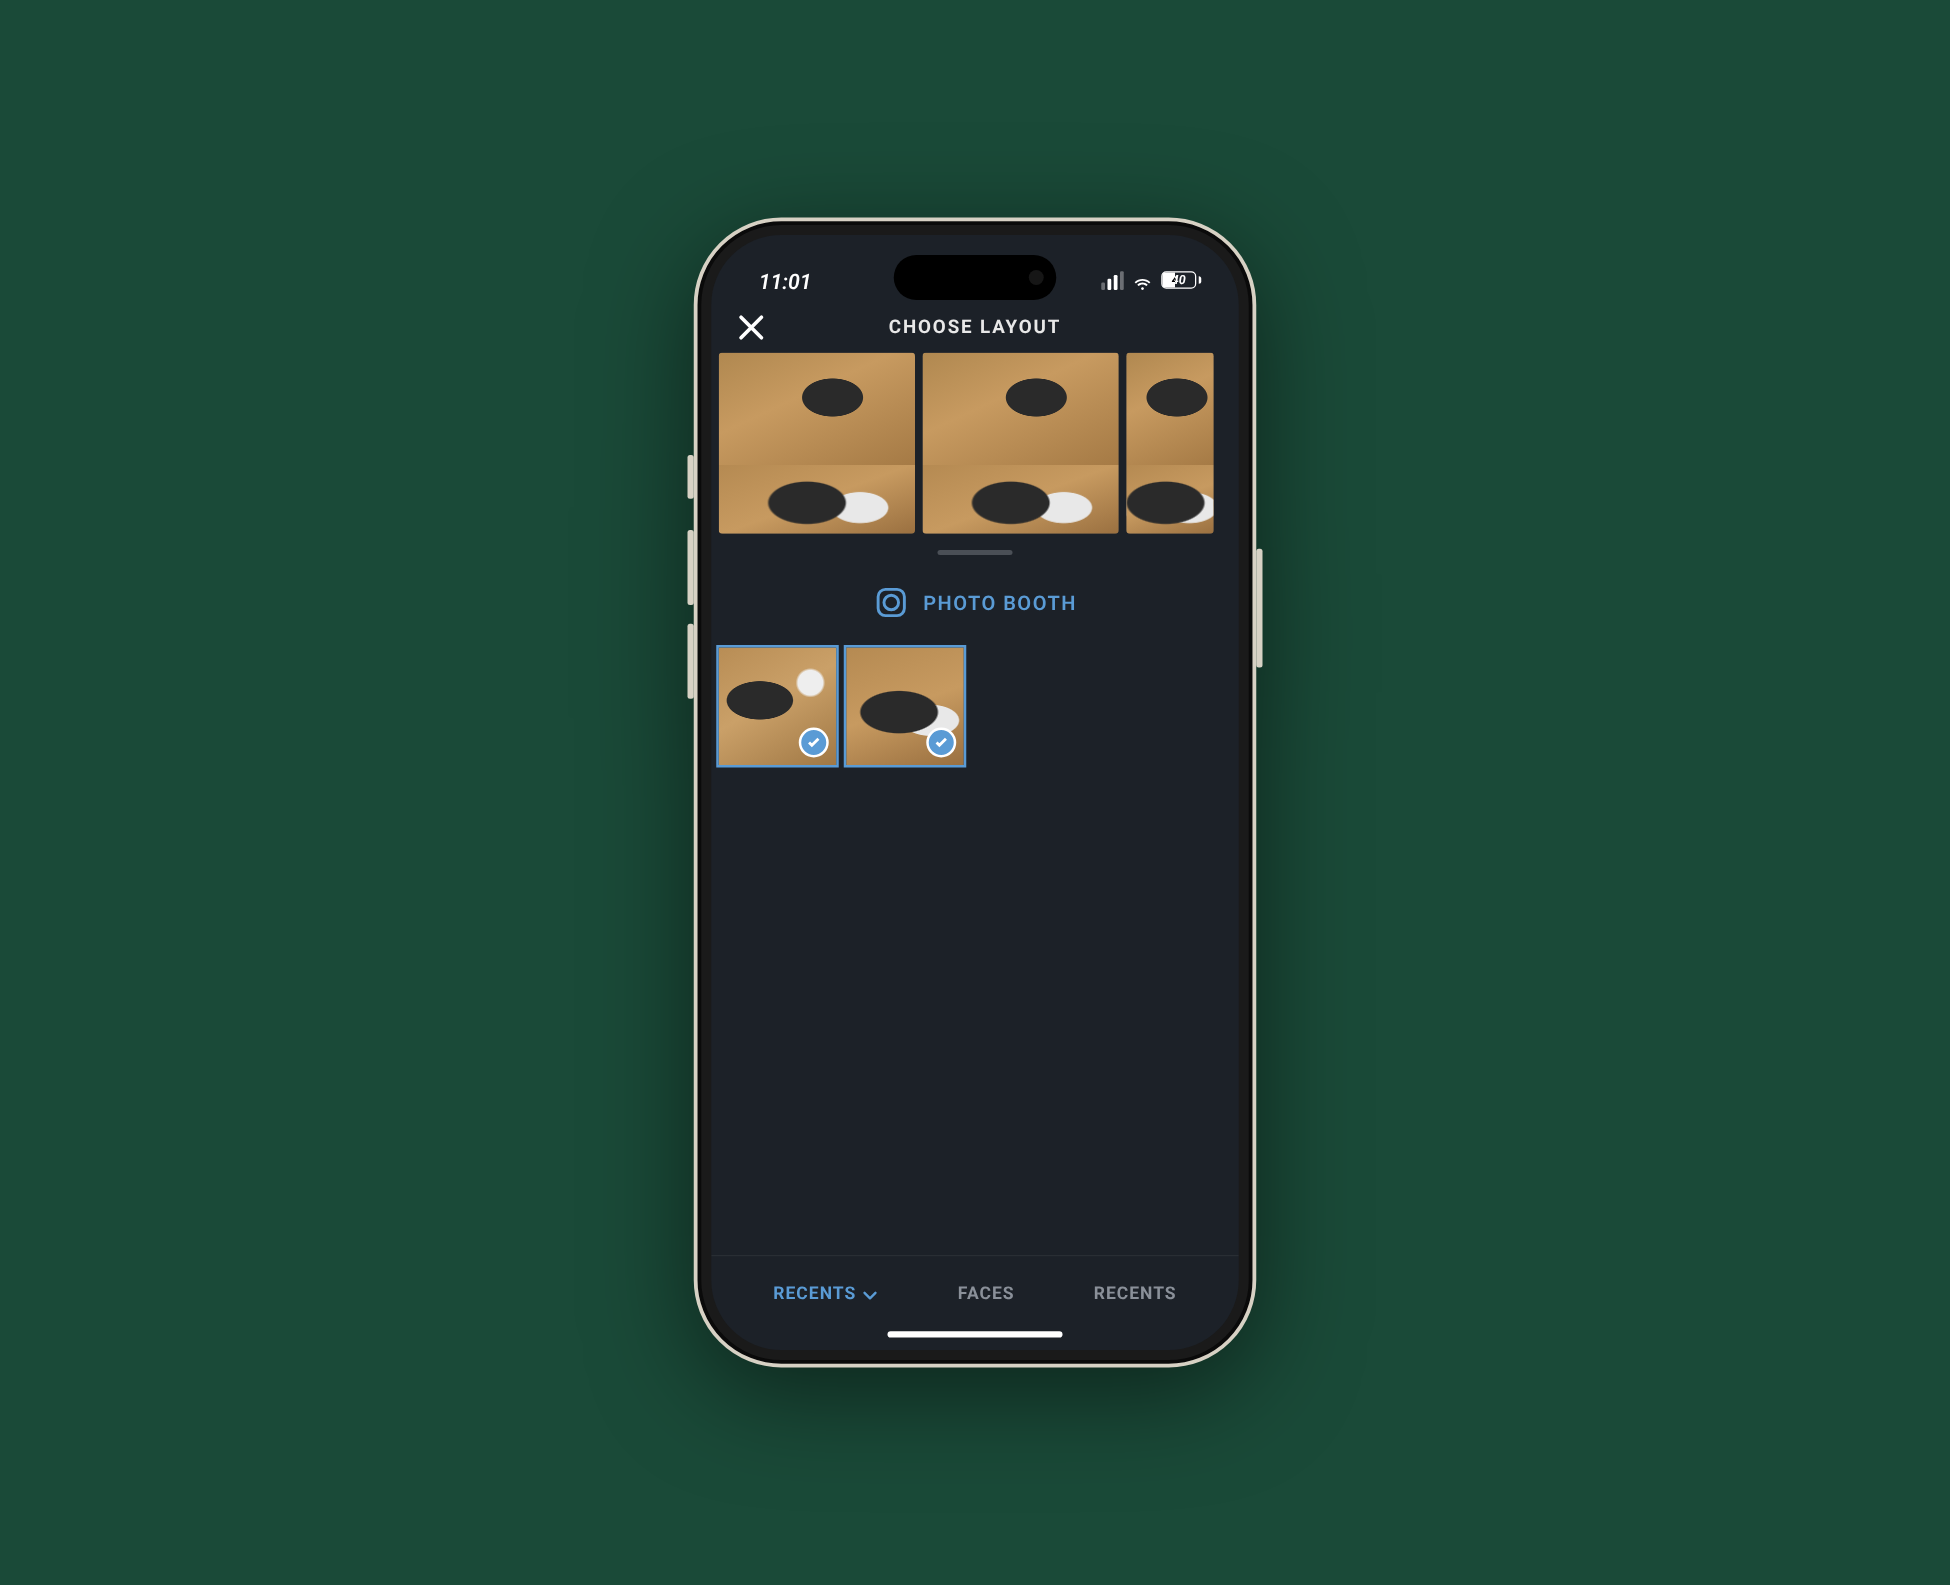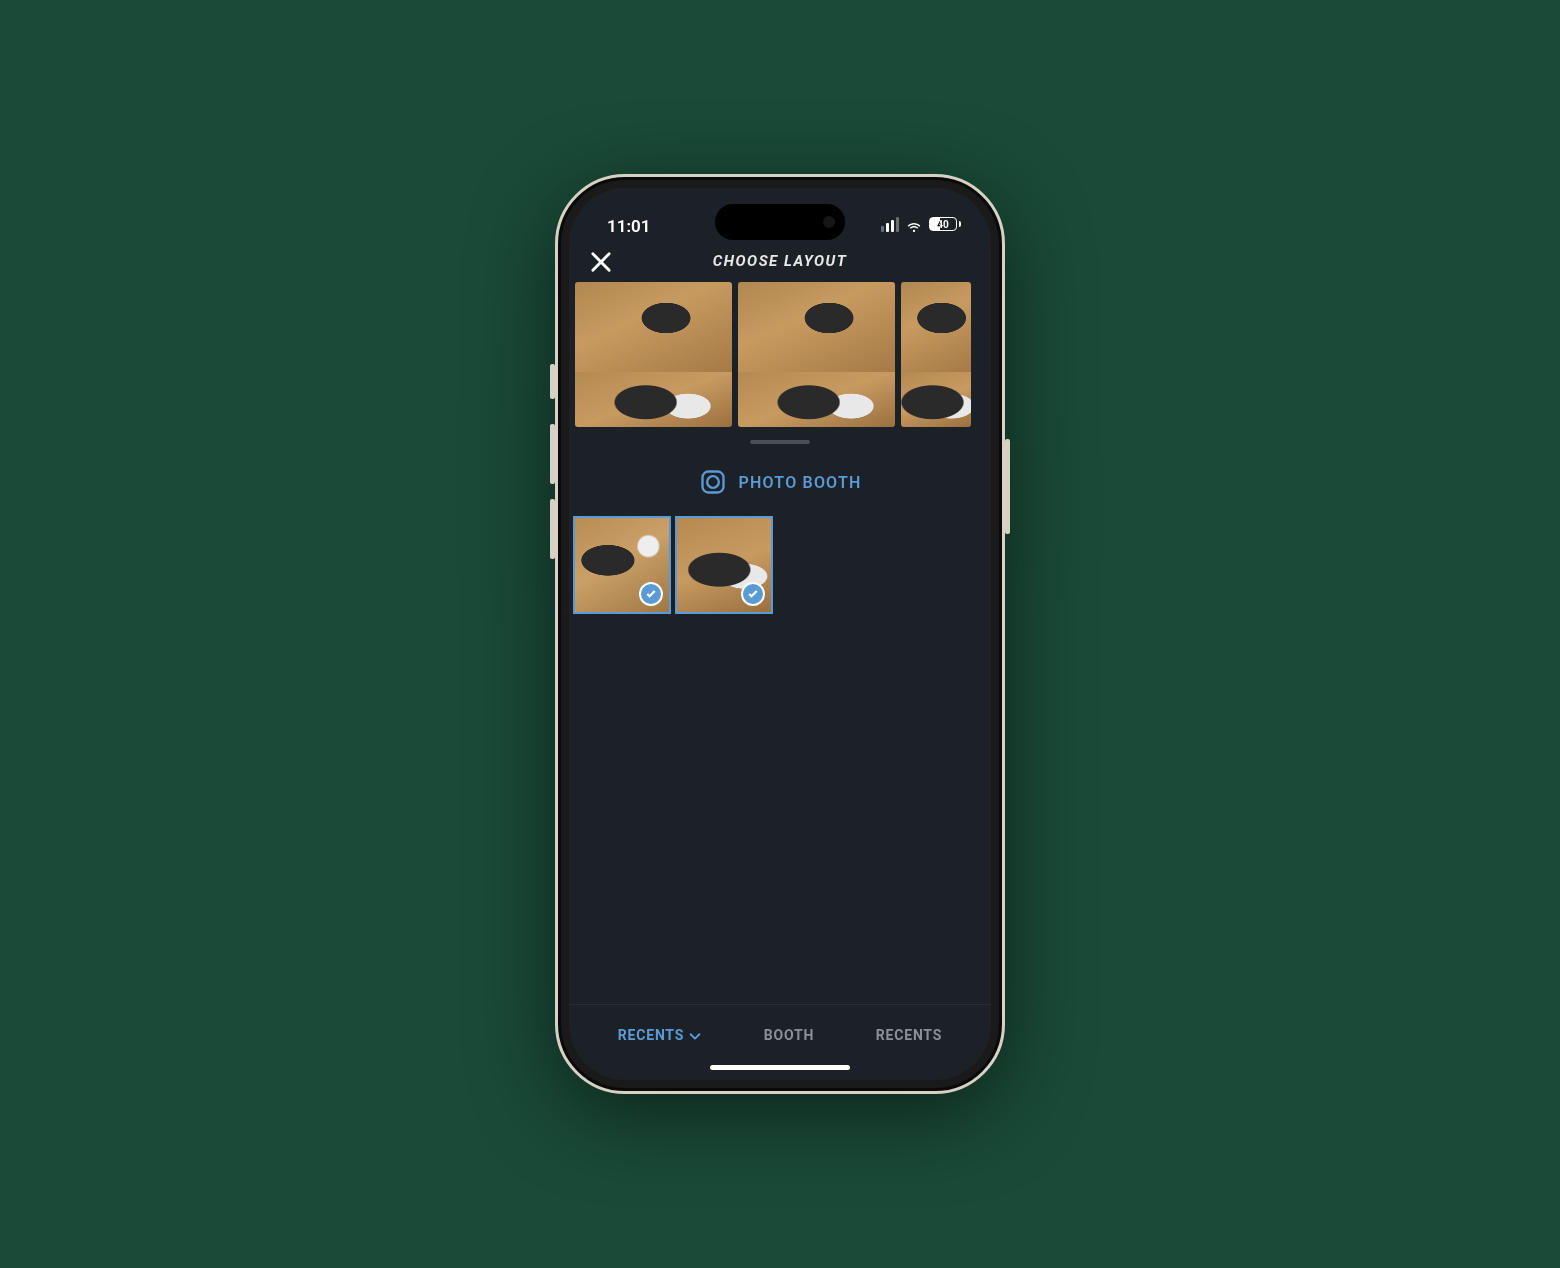--- a/index.html
+++ b/index.html
@@ -69,20 +69,21 @@
     height: 58px;
     display: flex;
     align-items: center;
     justify-content: space-between;
     padding: 18px 30px 0 38px;
     color: #fff;
     font-weight: 600;
     font-size: 17px;
     position: relative;
     z-index: 10;
+    font-style: italic;
   }
   .status-right { display:flex; align-items:flex-start; gap:6px; }
   .signal {display:flex;align-items:flex-end;gap:2px;}
   .signal span{width:3px;background:#fff;border-radius:1px;}
   .signal span:nth-child(1){height:6px;opacity:.35}
   .signal span:nth-child(2){height:9px}
   .signal span:nth-child(3){height:12px}
   .signal span:nth-child(4){height:15px;opacity:.35}
   .wifi {width:18px;height:18px;}
   .battery {
@@ -97,21 +98,20 @@
   }
   .battery-body span{position:relative;z-index:1;color:#fff;mix-blend-mode:difference;}
   .battery-tip{width:2px;height:6px;background:#fff;border-radius:0 2px 2px 0;}
 
   
   .header {
     display:flex;align-items:center;justify-content:center;
     position:relative;
     padding: 6px 16px 12px;
     color:#e6e6e6;
-    font-style:italic;
   }
   .header .close {
     position:absolute;left:18px;top:2px;
     width:28px;height:28px;color:#fff;
   }
   .header .title{
     font-size:15px;font-weight:700;letter-spacing:1.5px;color:#e8e8e8;
   }
 
   
@@ -294,21 +294,21 @@
     <div class="flex-fill"></div>
 
     <div class="bottom-tabs">
       <div class="tab active">
         <span>RECENTS</span>
         <svg class="chev" viewBox="0 0 16 16">
           <path d="M3 6l5 5 5-5" fill="none" stroke="#5a9bd5" stroke-width="2.2" stroke-linecap="round" stroke-linejoin="round"></path>
         </svg>
       </div>
       <div class="tab">
-        <span>BOOTH</span>
+        <span>FACES</span>
       </div>
       <div class="tab">
         <span>RECENTS</span>
       </div>
     </div>
 
     <div class="home-indicator"></div>
   </div>
 </div>
 

